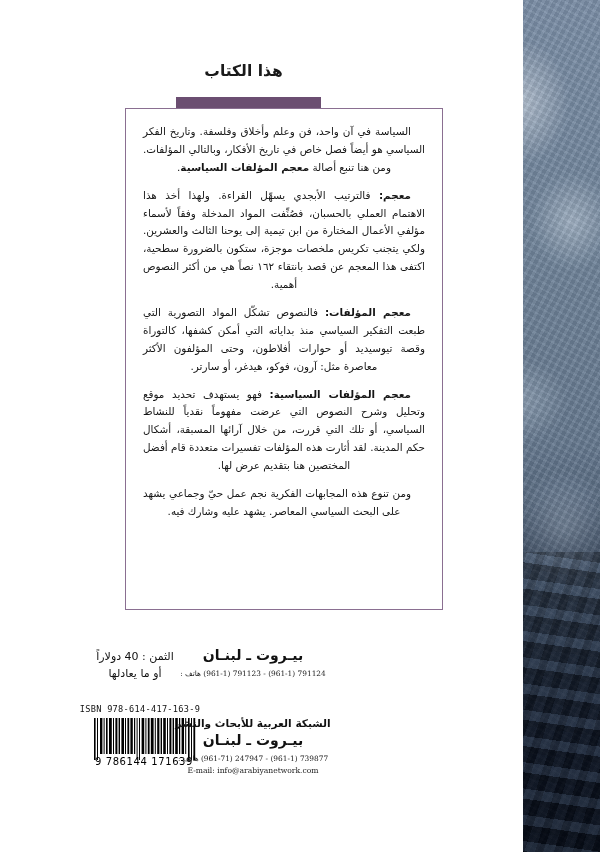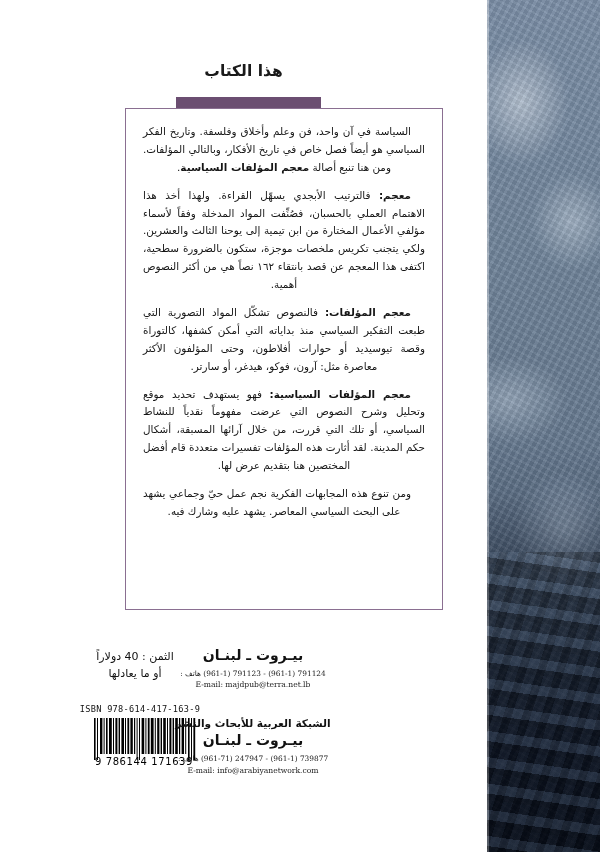--- a/index.html
+++ b/index.html
@@ -74,20 +74,21 @@
     background: rgba(255,255,255,0.35);
   }
 
   
   #page {
     position: absolute;
     top: 0; left: 0;
     width: 487px;
     height: 852px;
     background: #ffffff;
+    padding-left: 36px;
   }
 
   
   #blurb-title {
     position: absolute;
     top: 62px;
     left: 0;
     width: 487px;
     text-align: center;
     font-family: "DejaVu Sans", "Liberation Sans", sans-serif;
@@ -299,21 +300,20 @@
         <rect x="99" y="0" width="1" height="42"></rect>
         <rect x="101.4" y="0" width="1.8" height="42"></rect>
       </g>
     </svg>
   </div>
   <div id="barcode-digits">9  786144  171639</div>
 
   <div class="publisher" id="publisher-1">
     <div class="pub-city">بيـروت ـ لبنـان</div>
     <div class="pub-phone"><span class="num">(961-1) 791123  -  (961-1) 791124</span> <span>هاتف :</span></div>
-    <div class="pub-email">E-mail: majdpub@terra.net.lb</div>
   </div>
 
   <div class="publisher" id="publisher-2">
     <div class="pub-name">الشبكة العربية للأبحاث والنشر</div>
     <div class="pub-city">بيـروت ـ لبنـان</div>
     <div class="pub-phone"><span class="num">(961-71) 247947  -  (961-1) 739877</span> <span>هاتف :</span></div>
     <div class="pub-email">E-mail: info@arabiyanetwork.com</div>
   </div>
 
 </div>

